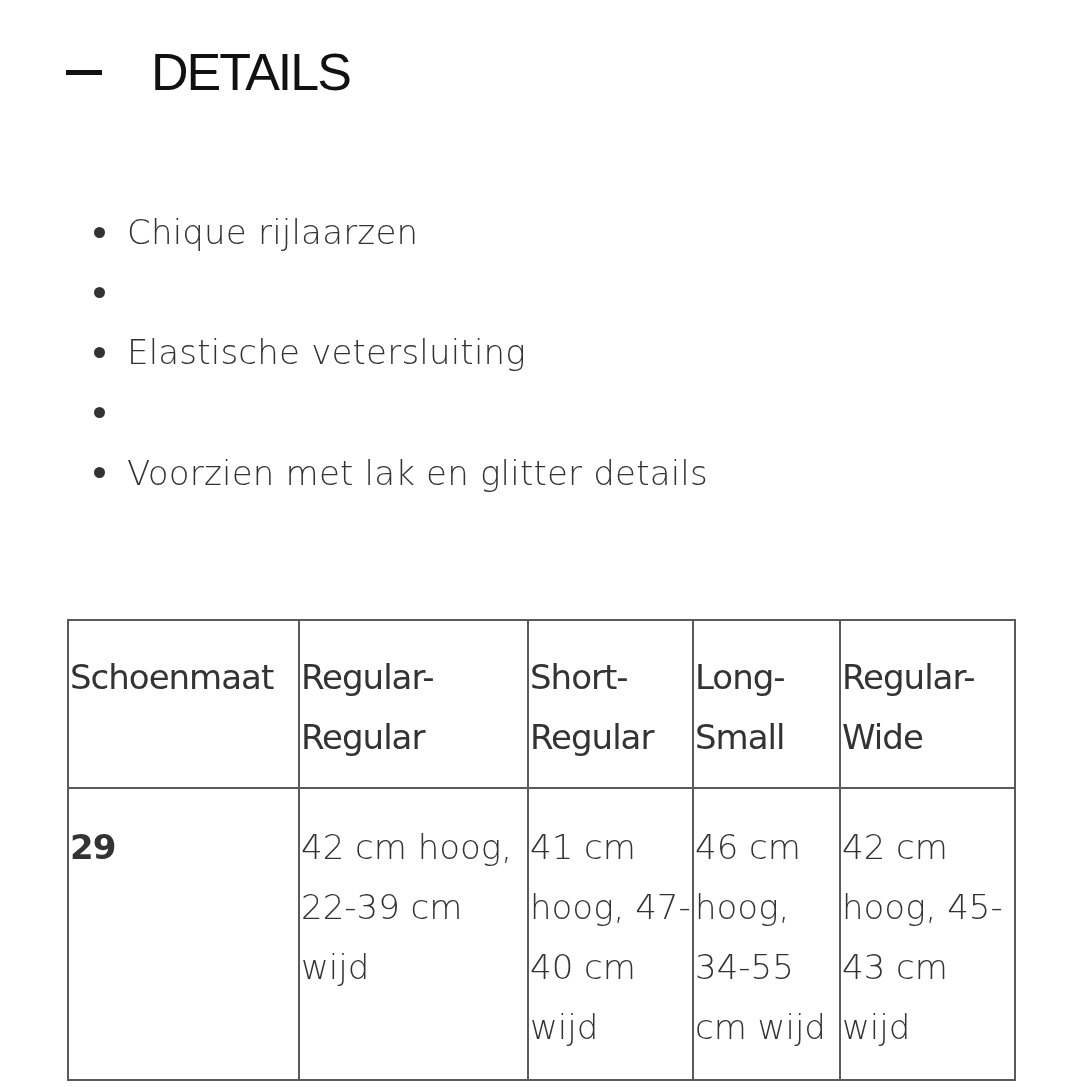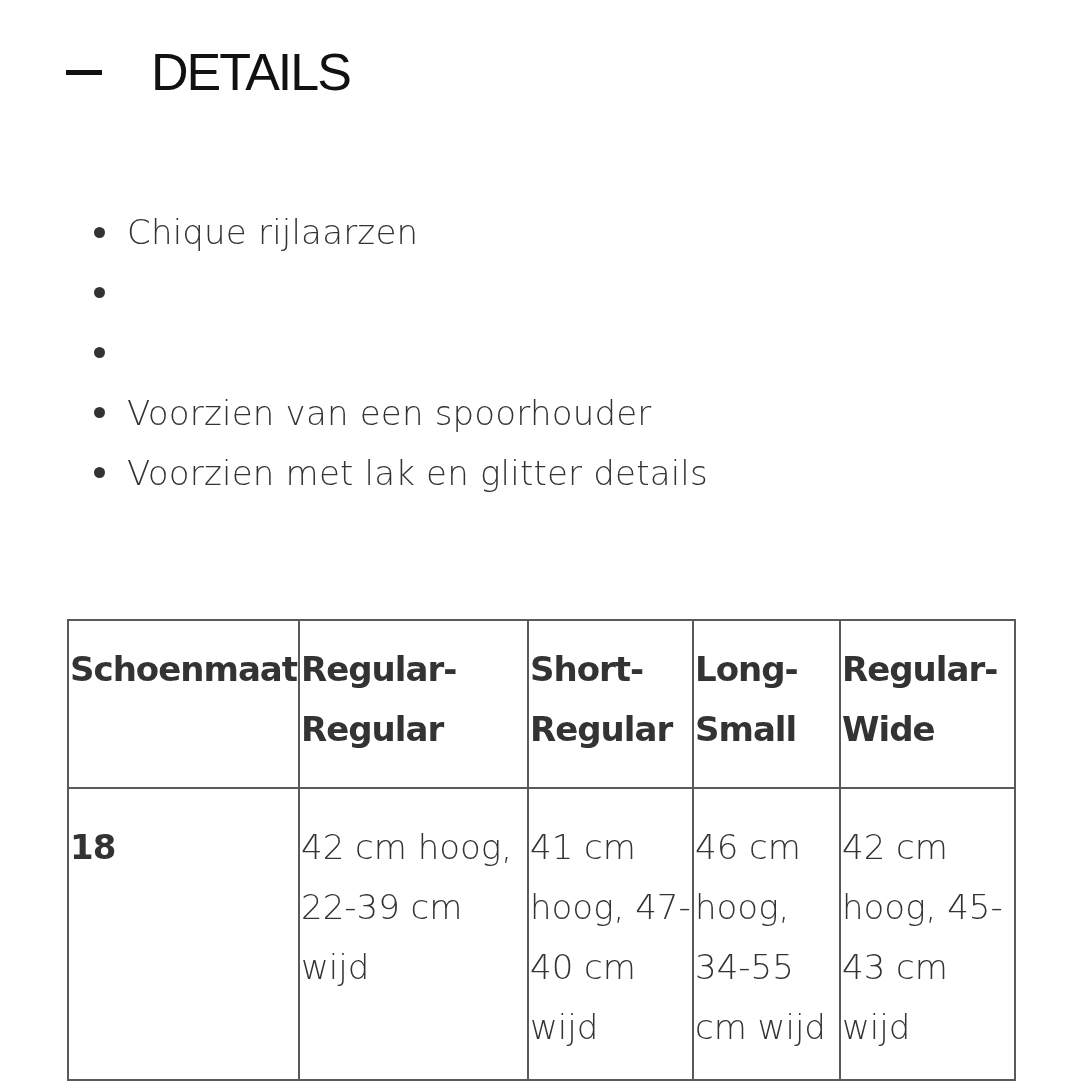--- a/index.html
+++ b/index.html
@@ -82,23 +82,23 @@
       text-align: left;
       padding: 0 0 0 1px;
       font-family: "DejaVu Sans", sans-serif;
       font-size: 34px;
       color: #333333;
       line-height: 60px;
       word-wrap: break-word;
       overflow: hidden;
     }
     .size-table th {
-      font-weight: 700;
+      font-weight: 400;
       height: 168px;
-      padding-top: 18px;
+      padding-top: 26px;
       box-sizing: border-box;
       letter-spacing: -1px;
     }
     .size-table td {
       height: 292px;
       padding-top: 28px;
       box-sizing: border-box;
       font-weight: 300;
     }
     .size-table td.size-cell {
@@ -122,24 +122,24 @@
 <ul class="feature-list">
   <li>
       <span class="bullet"></span>
       <span>Chique rijlaarzen</span>
     </li>
   <li>
       <span class="bullet"></span>
     </li>
   <li>
       <span class="bullet"></span>
+      <span>Elastische vetersluiting</span>
     </li>
   <li>
       <span class="bullet"></span>
-      <span>Voorzien van een spoorhouder</span>
     </li>
   <li>
       <span class="bullet"></span>
       <span>Voorzien met lak en glitter details</span>
     </li>
 </ul>
 
 <table class="size-table">
   <colgroup>
     <col class="col-0">
@@ -152,20 +152,20 @@
     <tr>
       <th>Schoenmaat</th>
       <th>Regular-Regular</th>
       <th>Short-Regular</th>
       <th>Long-Small</th>
       <th>Regular-Wide</th>
     </tr>
   </thead>
   <tbody>
     <tr>
-      <td class="size-cell">18</td>
+      <td class="size-cell">29</td>
       <td>42 cm hoog, 22-39 cm wijd</td>
       <td>41 cm hoog, 47-40 cm wijd</td>
       <td>46 cm hoog, 34-55 cm wijd</td>
       <td>42 cm hoog, 45-43 cm wijd</td>
     </tr>
   </tbody>
 </table>
 
 </body></html>

